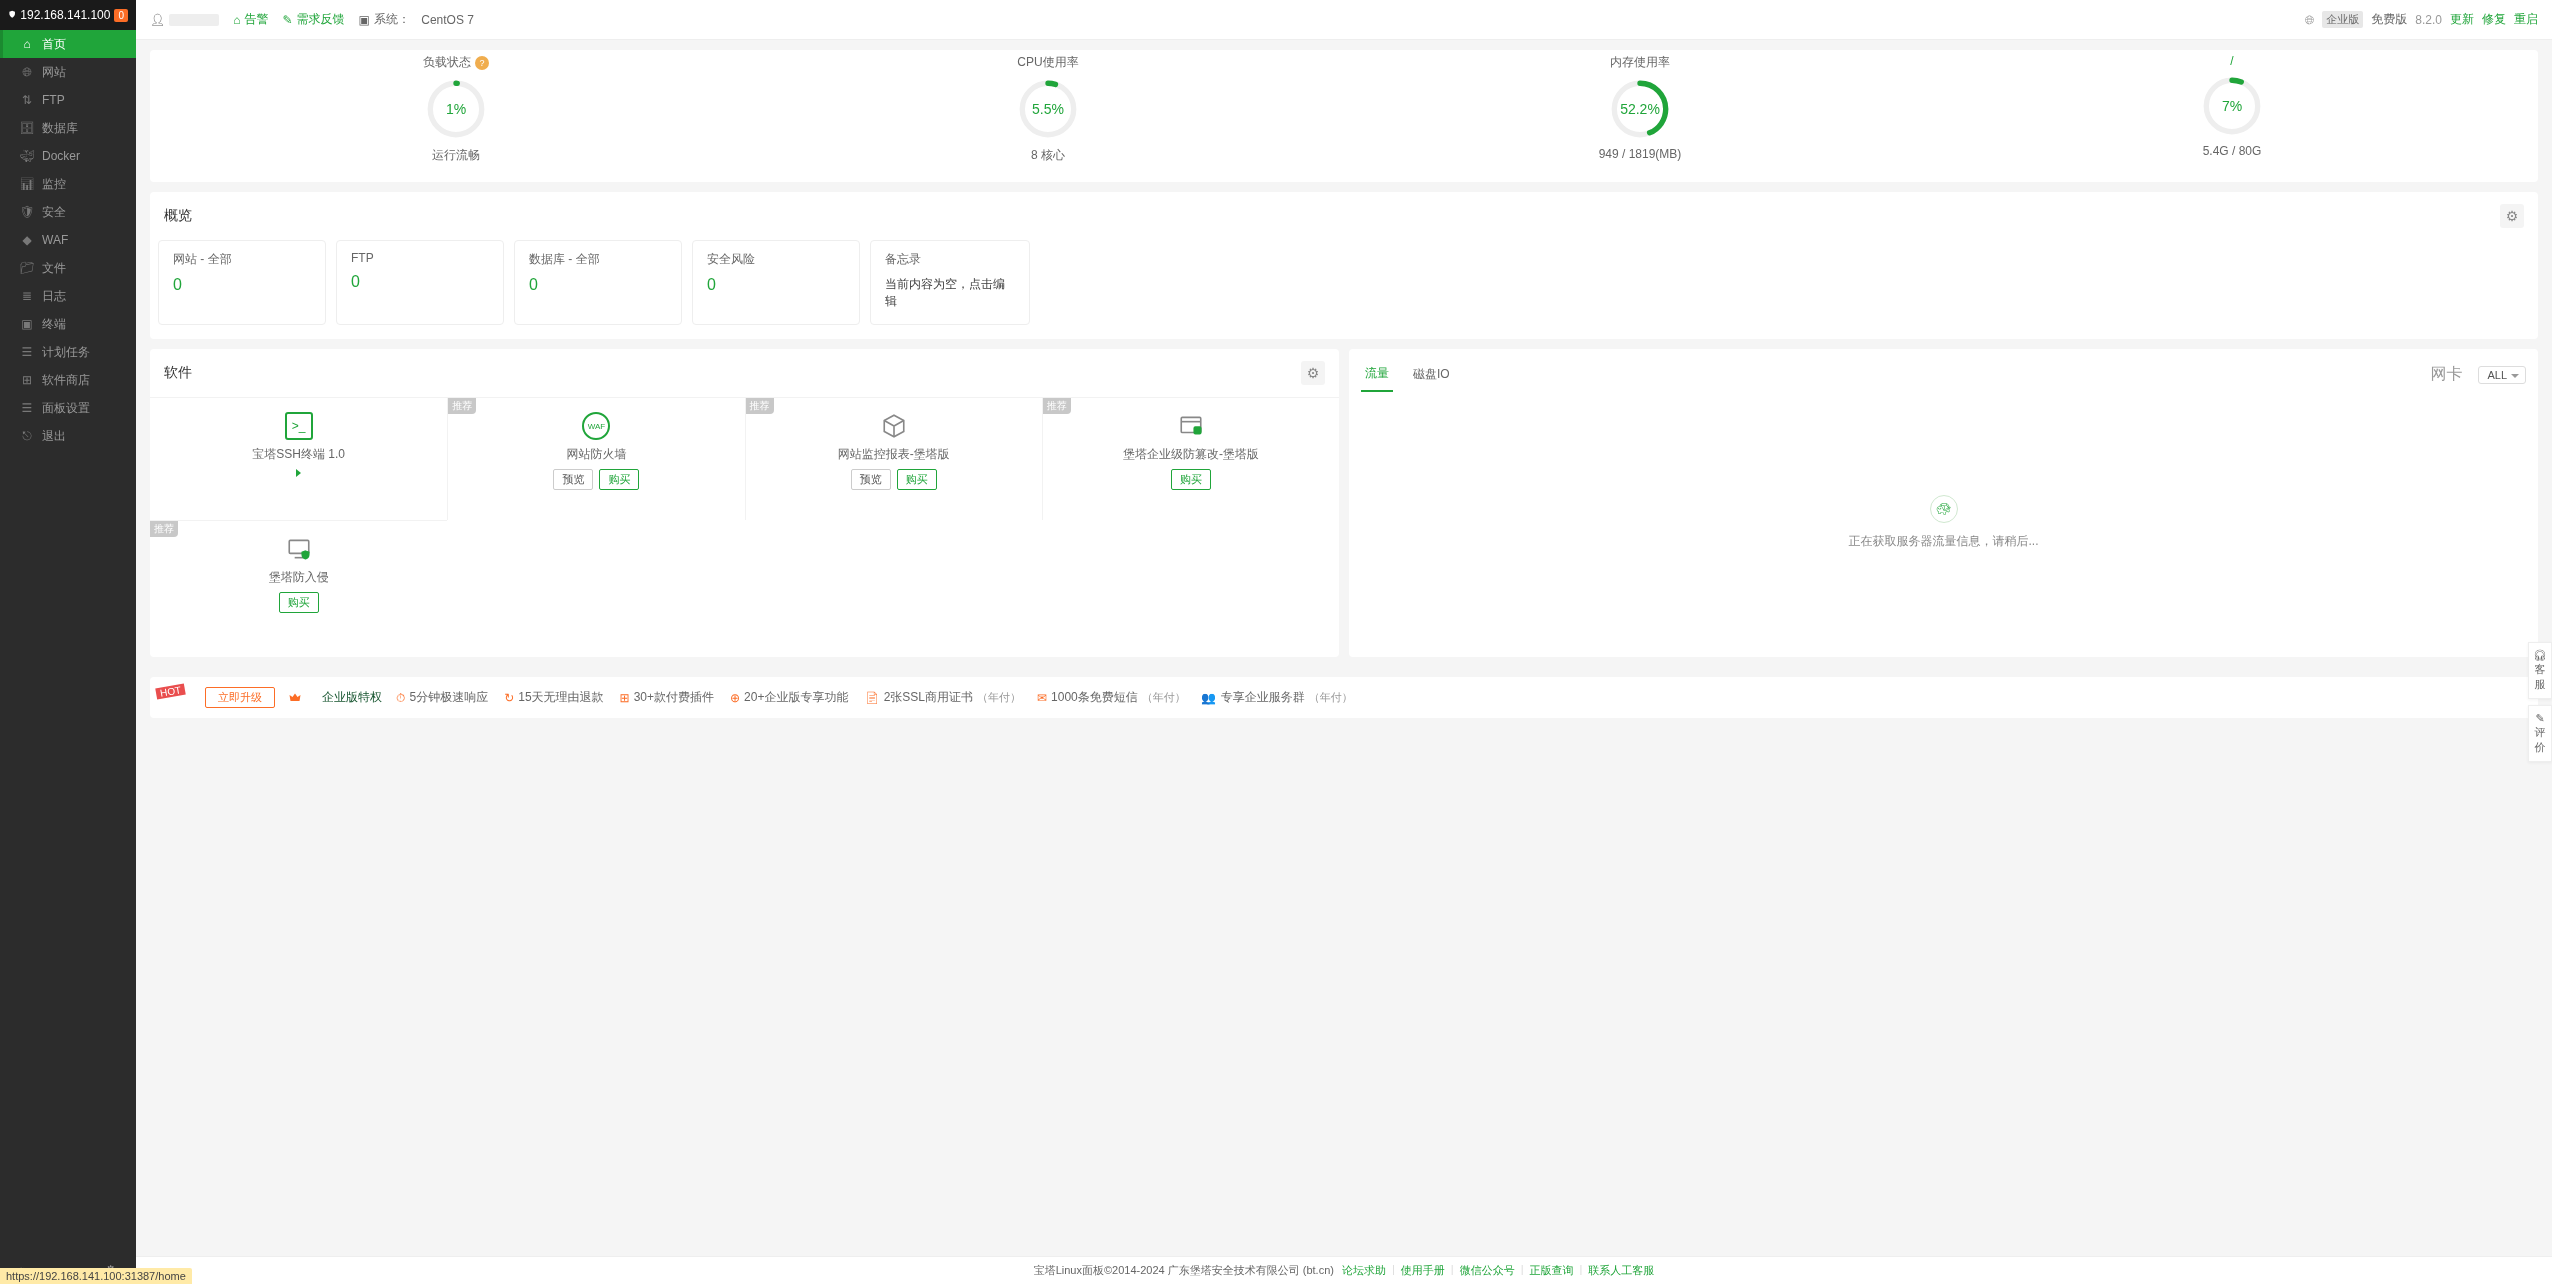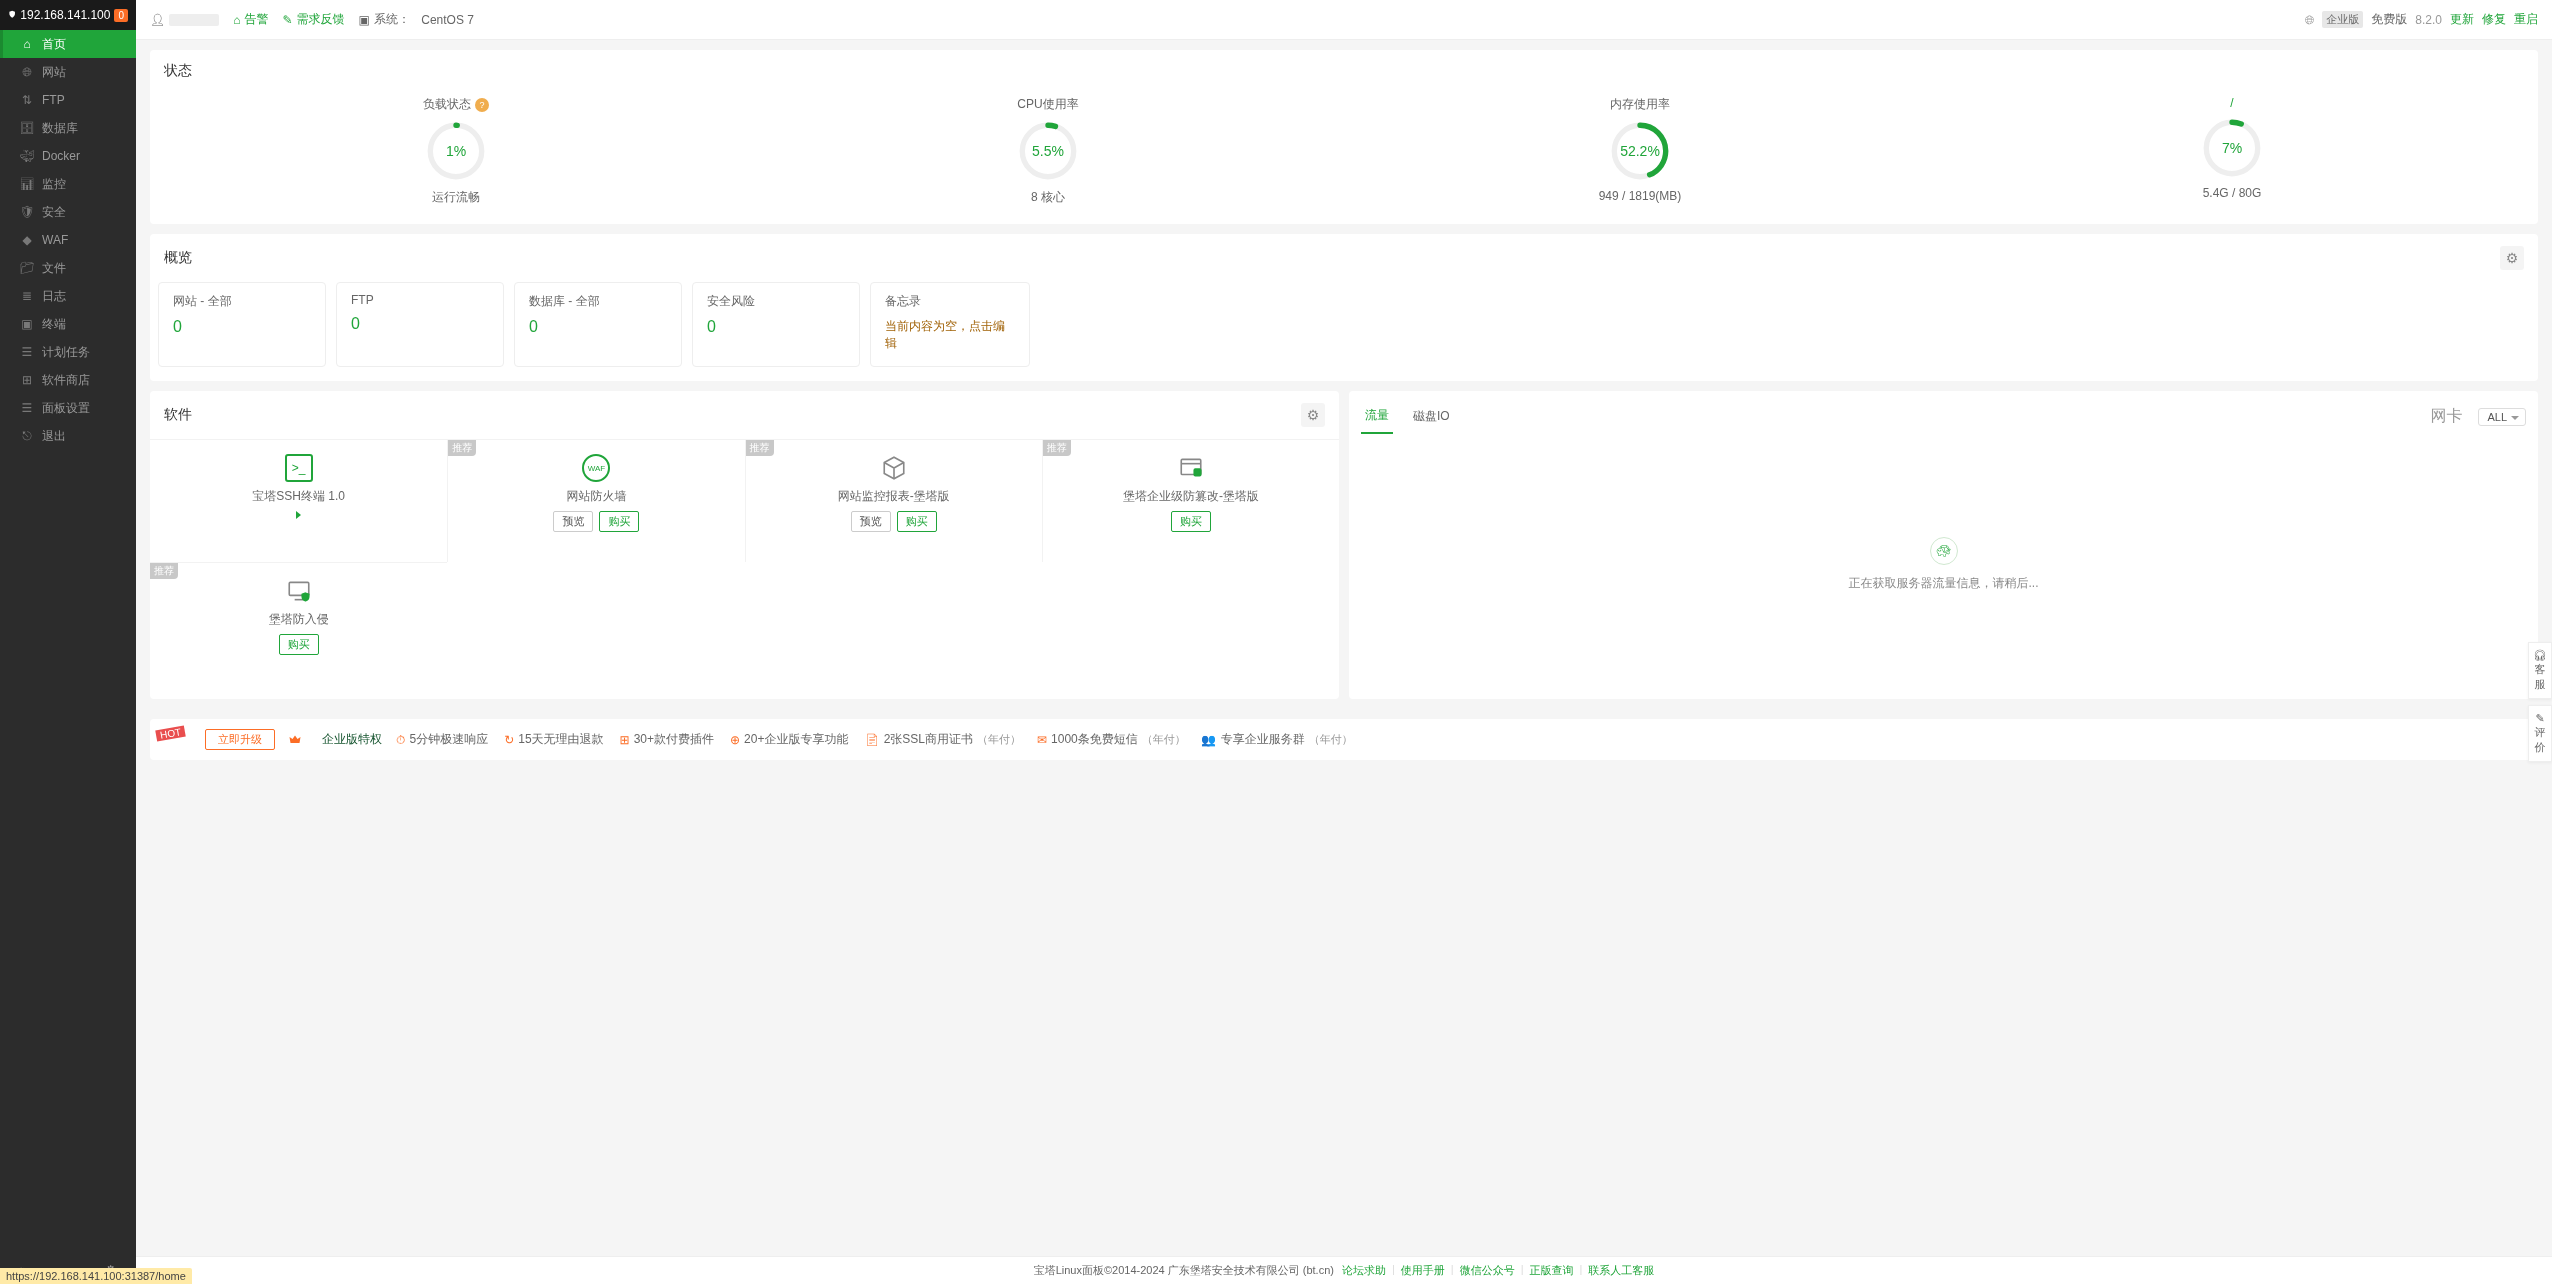--- a/index.html
+++ b/index.html
@@ -50,21 +50,21 @@
 .gauge-val { position: absolute; inset: 0; display: flex; align-items: center; justify-content: center; color: #20a53a; font-size: 14px; }
 .gauge-ring.red .gauge-val { color: #e94e4e; }
 .gauge-sub { color: #666; }
 
 
 .overview-row { display: flex; gap: 10px; padding: 0 8px 14px; }
 .ov-card { flex: 0 0 168px; border: 1px solid #eee; border-radius: 4px; padding: 10px 14px 14px; display: flex; flex-direction: column; gap: 8px;}
 .ov-card .title { color: #666; }
 .ov-card .value { color: #20a53a; font-size: 16px; }
 .ov-card.memo { flex: 0 0 160px; }
-.ov-card.memo .placeholder { color: #a16207; font-size: 12px; }
+.ov-card.memo .placeholder { color: #404040; font-size: 12px; }
 
 
 .row2 { display: flex; gap: 10px; }
 .col-soft { flex: 1; min-width: 0; }
 .col-traffic { flex: 1; min-width: 0; }
 
 .soft-grid { display: grid; grid-template-columns: repeat(4, 1fr); padding: 0 0 14px; min-height: 260px; }
 .soft-cell { border-top: 1px solid #f2f2f2; border-left: 1px solid #f2f2f2; padding: 14px 10px 16px; display: flex; flex-direction: column; align-items: center; gap: 6px; position: relative; }
 .soft-cell:nth-child(4n+1) { border-left: none; }
 .soft-cell .tag-rec { position: absolute; top: 0; left: 0; background: #c8c8c8; color: #fff; font-size: 10px; padding: 1px 4px; border-bottom-right-radius: 4px; }
@@ -216,23 +216,20 @@
         <span style="color:#999;">8.2.0</span>
         <span class="link">更新</span>
         <span class="link">修复</span>
         <span class="link">重启</span>
       </div>
     </div>
 
     <div class="content">
 
       <div class="panel">
-        <div class="panel-head">
-            <span>状态</span>
-          </div>
         <div class="gauges" id="gauges">
     <div class="gauge-cell">
       <div class="gauge-title ">负载状态<span class="help-badge">?</span></div>
       <div class="gauge-ring ">
         <svg viewBox="0 0 56 56">
                   <circle class="track" cx="28" cy="28" r="24"></circle>
                   <circle class="arc" cx="28" cy="28" r="24" stroke-dasharray="1.2566370614359172 150.79644737231007"></circle>
                 </svg>
         <div class="gauge-val">1%</div>
       </div>

